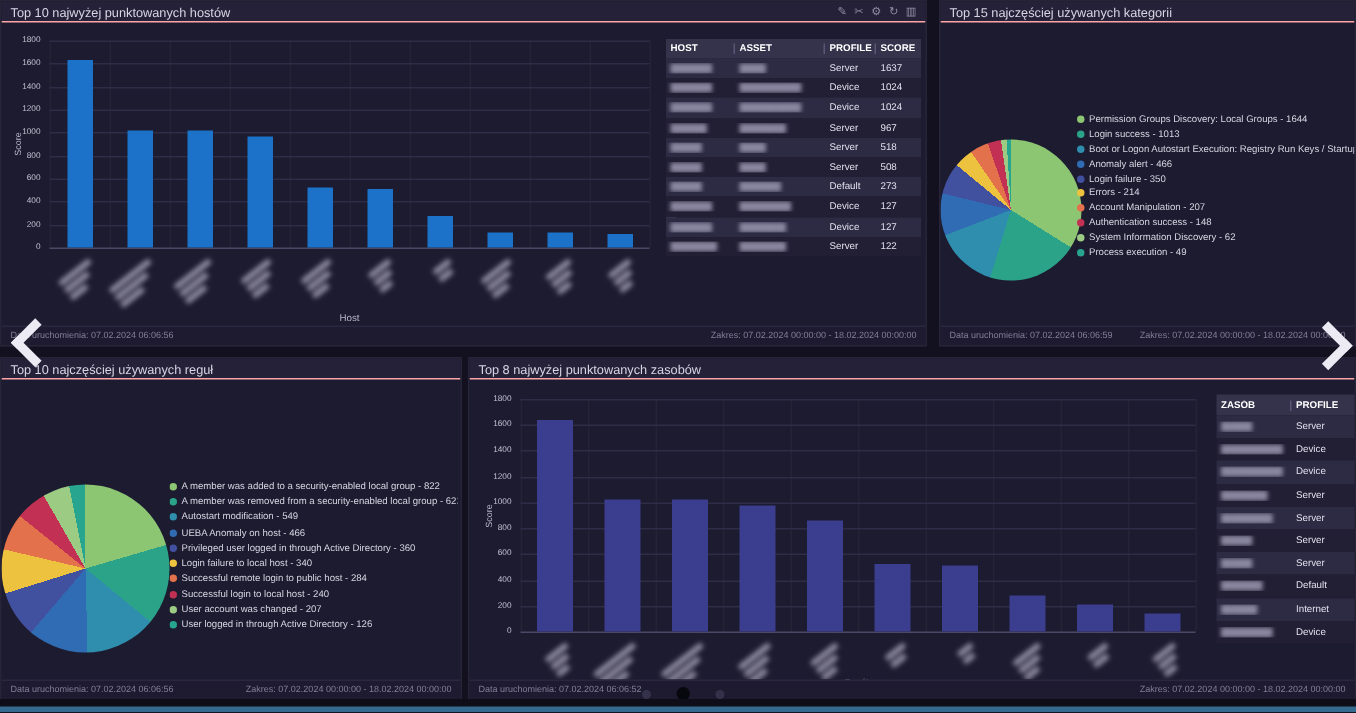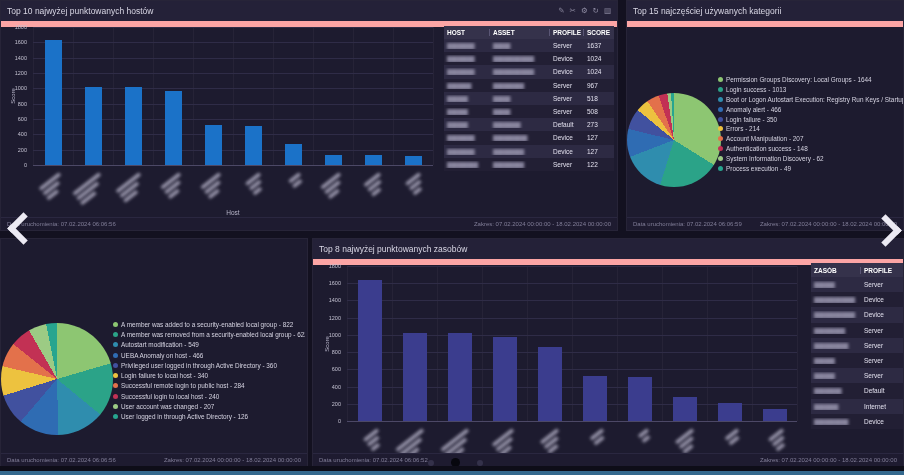--- a/index.html
+++ b/index.html
@@ -1,19 +1,19 @@
 <!DOCTYPE html>
 <html><head>
 <meta charset="utf-8">
 <style>
   html,body{margin:0;padding:0;background:#0b0a12;}
   #screen{position:relative;width:904px;height:475px;background:#131120;overflow:hidden;
           font-family:"Liberation Sans","DejaVu Sans",sans-serif;}
   .panel{position:absolute;background:#1d1b2f;border:1px solid #272438;box-sizing:border-box;overflow:hidden;}
-  .titlebar{height:26px;background:#242138;border-bottom:6px solid #fca5a5;display:flex;align-items:center;
+  .titlebar{height:14px;background:#242138;border-bottom:1px solid #fca5a5;display:flex;align-items:center;
             justify-content:space-between;padding:0 6px;box-sizing:border-box;}
   .title{font-size:8.5px;color:#d8d6e4;white-space:nowrap;}
   .toolbar{display:flex;gap:5px;align-items:center;}
   .ticon{font-size:7.5px;color:#8f8ca3;line-height:1;cursor:pointer;}
   .footer{position:absolute;left:0;right:0;bottom:0;height:13px;border-top:1px solid #2a2740;background:#1e1b30;
           display:flex;justify-content:space-between;align-items:center;padding:0 6px;font-size:6px;color:#817e98;
           box-sizing:border-box;white-space:nowrap;overflow:hidden;}
   .chart{position:absolute;}
   .plot{position:absolute;}
   .gridline{position:absolute;left:0;right:0;height:1px;background:#2f2c47;}
@@ -301,20 +301,23 @@
           <span>Process execution - 49</span>
         </div>
       </div>
     <div class="footer">
       <span>Data uruchomienia: 07.02.2024 06:06:59</span>
       <span>Zakres: 07.02.2024 00:00:00 - 18.02.2024 00:00:00</span>
     </div>
   </section>
 
   <section class="panel" id="panel-rules" style="left:0;top:238px;width:308px;height:229px;">
+    <div class="titlebar">
+      <span class="title">Top 10 najczęściej używanych reguł</span>
+    </div>
     <div class="pie" id="pie-rules" style="left: 0px; top: 84px; width: 112px; height: 112px; background: conic-gradient(rgb(141, 198, 114) 0deg, rgb(141, 198, 114) 73.69deg, rgb(43, 163, 136) 73.69deg, rgb(43, 163, 136) 129.44deg, rgb(47, 141, 174) 129.44deg, rgb(47, 141, 174) 178.66deg, rgb(47, 108, 179) 178.66deg, rgb(47, 108, 179) 220.43deg, rgb(65, 81, 159) 220.43deg, rgb(65, 81, 159) 252.7deg, rgb(237, 194, 63) 252.7deg, rgb(237, 194, 63) 283.18deg, rgb(227, 113, 75) 283.18deg, rgb(227, 113, 75) 308.64deg, rgb(194, 49, 84) 308.64deg, rgb(194, 49, 84) 330.15deg, rgb(156, 203, 132) 330.15deg, rgb(156, 203, 132) 348.71deg, rgb(39, 165, 143) 348.71deg, rgb(39, 165, 143) 360deg);"></div>
     <div class="legend" id="legend-rules" style="left:112px;top:80px;right:2px;">
         <div class="litem" style="height: 10.3px;">
           <div class="ldot" style="background: rgb(141, 198, 114);"></div>
           <span>A member was added to a security-enabled local group - 822</span>
         </div>
         <div class="litem" style="height: 10.3px;">
           <div class="ldot" style="background: rgb(43, 163, 136);"></div>
           <span>A member was removed from a security-enabled local group - 622</span>
         </div>

